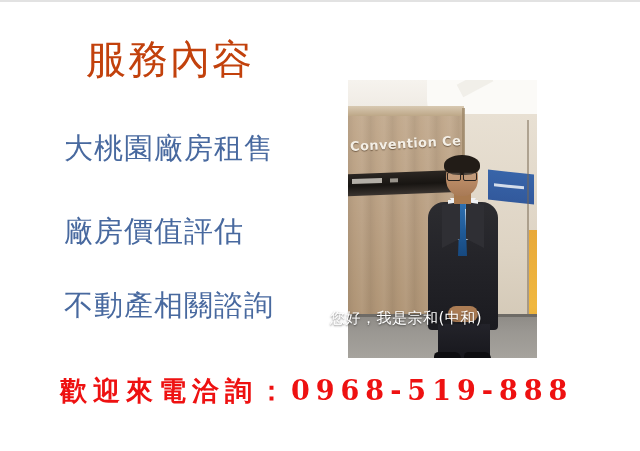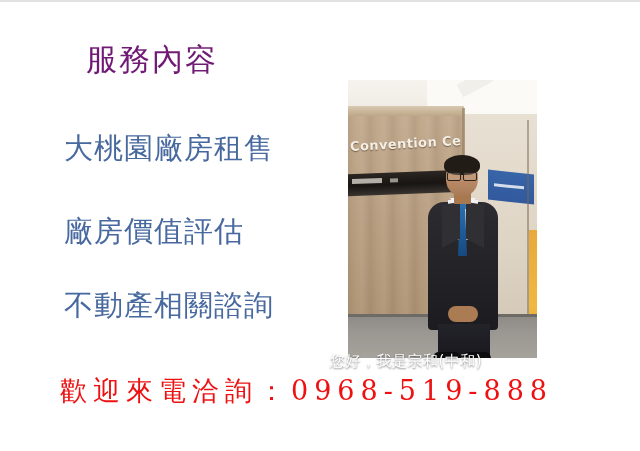--- a/index.html
+++ b/index.html
@@ -20,24 +20,24 @@
     box-sizing: border-box;
     border-top: 2px solid #e2e2e2;
   }
 
   
   .title-heading {
     position: absolute;
     left: 86px;
     top: 33px;
     font-family: "DejaVu Serif", "Liberation Serif", serif;
-    font-size: 31px;
+    font-size: 40px;
     line-height: 48px;
     font-weight: 400;
-    color: #701a75;
+    color: #c2410c;
     letter-spacing: 2px;
     white-space: nowrap;
   }
 
   .bullet-line {
     position: absolute;
     left: 64px;
     font-family: "DejaVu Serif", "Liberation Serif", serif;
     font-size: 29px;
     line-height: 34px;
@@ -51,21 +51,21 @@
   .bullet-3 { top: 286px; text-align: right; }
 
   
   .contact-line {
     position: absolute;
     left: 60px;
     top: 372px;
     font-family: "DejaVu Serif", "Liberation Serif", serif;
     font-size: 27px;
     line-height: 34px;
-    font-weight: normal;
+    font-weight: bold;
     color: #ee1111;
     letter-spacing: 6px;
     white-space: nowrap;
   }
 
   
   .photo-frame {
     position: absolute;
     left: 348px;
     top: 78px;
@@ -346,21 +346,20 @@
     left: 330px;
     top: 306px;
     width: 220px;
     font-family: "DejaVu Sans", "Liberation Sans", sans-serif;
     font-size: 15px;
     line-height: 20px;
     color: #ffffff;
     text-shadow: 0 1px 2px rgba(0,0,0,.55);
     white-space: nowrap;
     letter-spacing: .5px;
-    margin-top: 43px;
   }
 </style>
 </head>
 <body>
 
 <div id="slide">
 
   <div class="title-heading">服務內容</div>
 
   <div class="bullet-line bullet-2">廠房價值評估</div>

